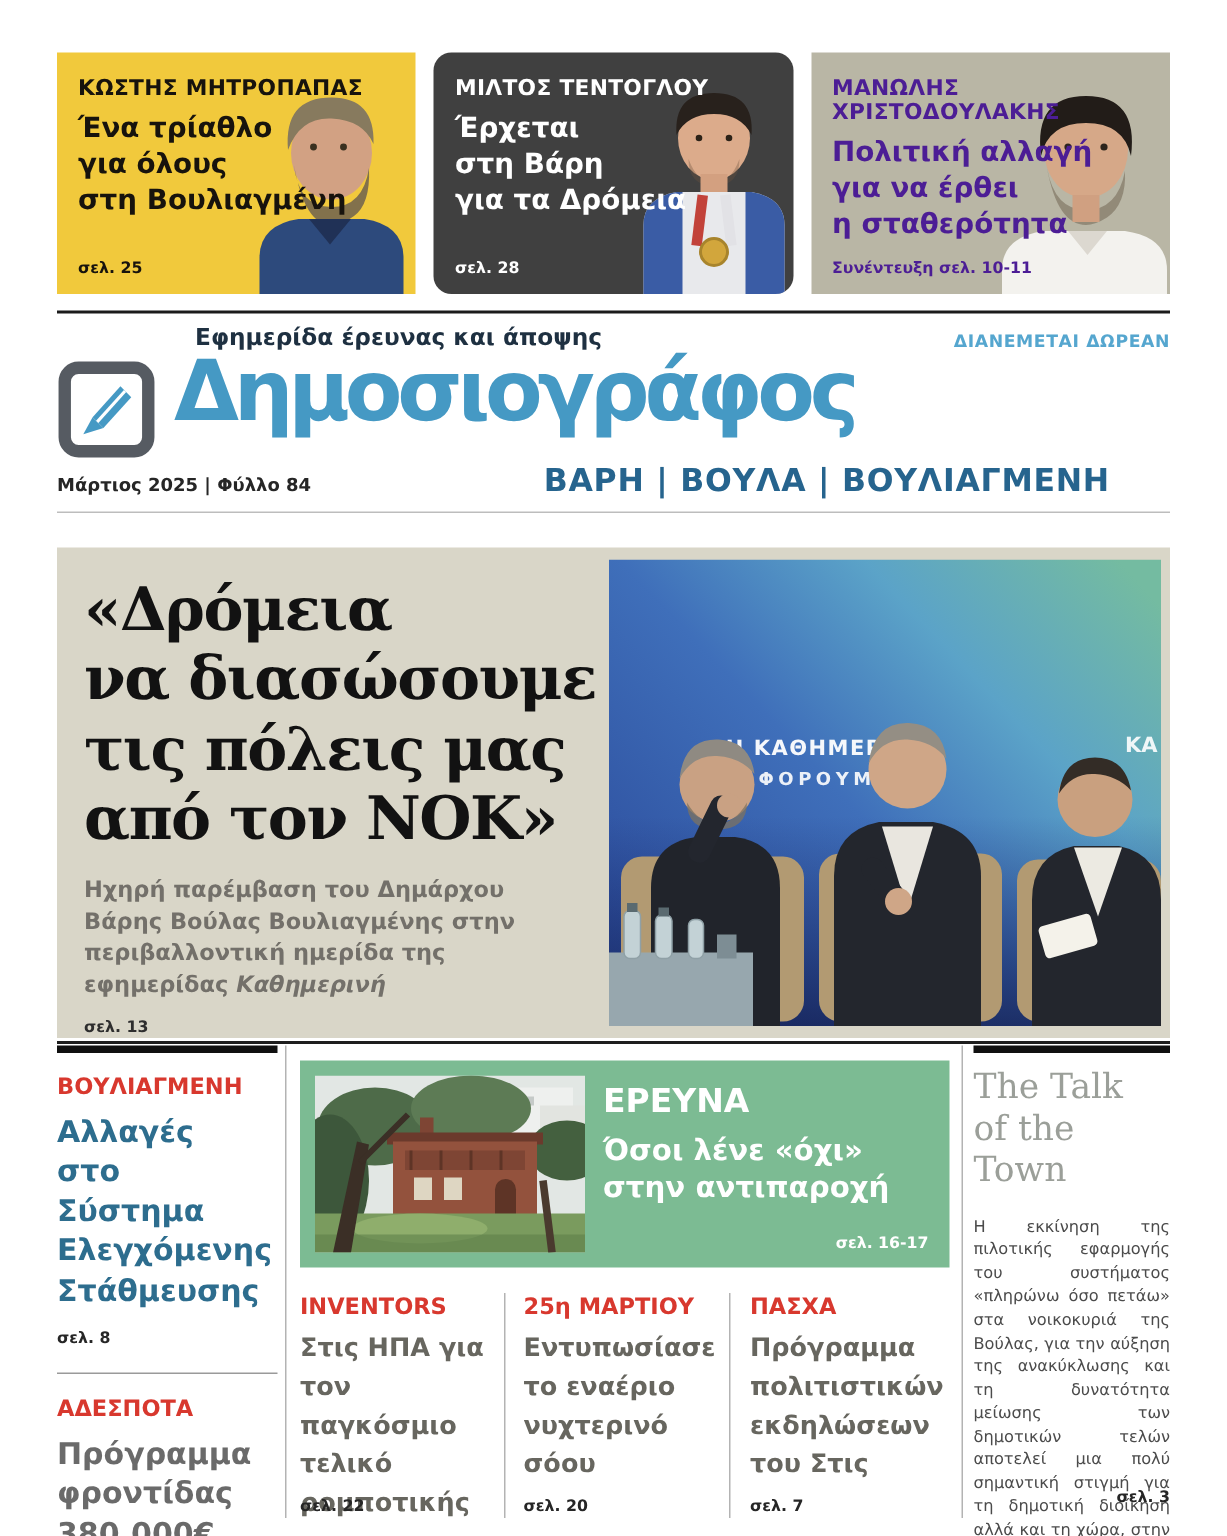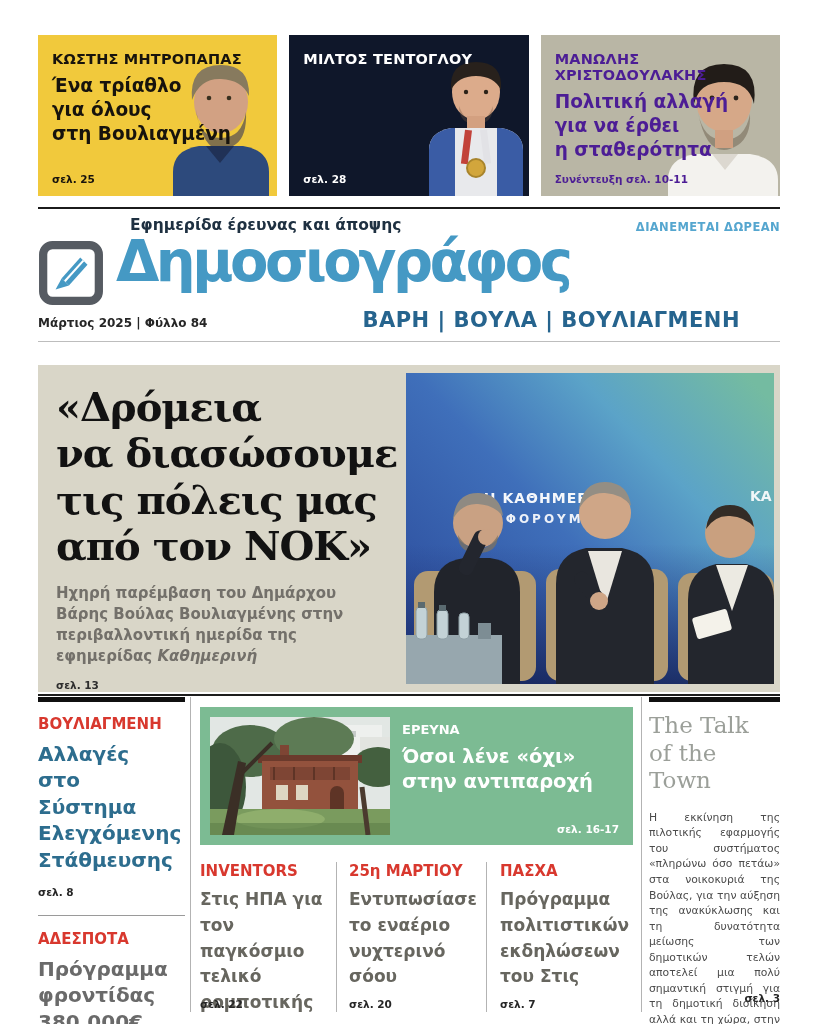--- a/index.html
+++ b/index.html
@@ -7,21 +7,21 @@
         font-family:"DejaVu Sans",sans-serif;color:#1a1a1a;}
 
   
   .teasers{position:absolute;left:38px;top:35px;width:742px;height:161px;display:flex;gap:12px;}
   .teaser{flex:1;position:relative;padding:16px 14px 12px;overflow:hidden;box-sizing:border-box;}
   .teaser .kicker{font-size:14.5px;font-weight:bold;letter-spacing:.2px;position:relative;z-index:2;}
   .teaser .hl{font-size:18.5px;font-weight:bold;line-height:1.3;margin-top:7px;position:relative;z-index:2;}
   .teaser .pref{position:absolute;left:14px;bottom:11px;font-size:10.5px;font-weight:bold;z-index:2;}
   .teaser svg{position:absolute;bottom:0;z-index:1;}
   .t-yellow{background:#f1c93c;color:#17130d;}
-  .t-red{background:#0f172a;color:#ffffff;}
+  .t-red{background:#404040;color:#ffffff;border-radius:12px;}
   .t-beige{background:#b9b6a5;color:#4c1d95;}
 
   
   .masthead{position:absolute;left:38px;top:207px;width:742px;}
   .mast-top{border-top:2px solid #1b1b1b;padding-top:7px;display:flex;justify-content:space-between;align-items:flex-start;}
   .tagline{margin-left:92px;font-size:15.5px;font-weight:bold;color:#1e3041;}
   .dist{font-size:11.5px;font-weight:bold;color:#55a6cf;letter-spacing:.4px;padding-top:4px;}
   .logo-row{display:flex;align-items:flex-start;}
   .logo-icon{width:66px;height:66px;margin-top:6px;flex:0 0 auto;}
   .logo-text{font-size:56px;font-weight:bold;color:#4599c4;letter-spacing:-3.5px;line-height:1.0;margin-left:12px;white-space:nowrap;}
@@ -55,21 +55,21 @@
   .hl-blue{margin-top:8px;font-size:20px;font-weight:bold;color:#2d6d8e;line-height:1.32;}
   .hl-gray{margin-top:8px;font-size:20px;font-weight:bold;color:#6a6a6a;line-height:1.32;}
   .colA .pref,.mini .pref,.talk-pref,.gb-pref{font-size:10.5px;font-weight:bold;color:#262626;}
   .colA .pref{margin-top:13px;}
   .colA .divider{height:1px;background:#9a9a9a;margin:17px 0 14px;}
 
   .mid{width:433px;display:flex;flex-direction:column;}
   .greenbox{margin-top:10px;height:138px;background:#7cbb93;position:relative;}
   .gb-photo{position:absolute;left:10px;top:10px;width:180px;height:118px;}
   .gb-text{position:absolute;left:202px;top:15px;color:#fff;}
-  .gb-kicker{font-size:13px;font-weight:bold;}
+  .gb-kicker{font-size:22px;font-weight:bold;}
   .gb-hl{font-size:19.5px;font-weight:bold;line-height:1.3;margin-top:7px;}
   .gb-pref{position:absolute;right:14px;bottom:10px;color:#fff !important;}
   .minirow{display:flex;margin-top:17px;height:150px;}
   .mini{position:relative;}
   .mini1{width:130px;} .mini2{width:125px;} .mini3{flex:1;}
   .mrv1{margin-left:6px;margin-right:12px;}
   .mrv2{margin-left:12px;margin-right:13px;}
   .mini .hl{margin-top:7px;font-size:17px;font-weight:bold;color:#67665f;line-height:1.52;}
   .mini .pref{position:absolute;left:0;bottom:2px;}
 
@@ -99,20 +99,25 @@
         <path d="M37 72 q3 28 25 28 q21 0 25 -26 q1 24 -10 32 q-8 6 -15 6 q-18 0 -25 -40 z" fill="#75674e" opacity="0.9"></path>
         <circle cx="50" cy="60" r="2.3" fill="#39301f"></circle>
           <circle cx="70" cy="60" r="2.3" fill="#39301f"></circle>
         <path d="M14 158 l0 -24 q0 -22 26 -26 l44 0 q26 4 26 26 l0 24 z" fill="#2d4a7c"></path>
         <path d="M47 108 l28 0 -14 17 z" fill="#203156"></path>
       </svg>
     </div>
 
     <div class="teaser t-red">
       <div class="kicker">ΜΙΛΤΟΣ ΤΕΝΤΟΓΛΟΥ</div>
+      <div class="hl">
+        <div>Έρχεται</div>
+        <div>στη Βάρη</div>
+        <div>για τα Δρόμεια</div>
+      </div>
       <div class="pref">σελ. 28</div>
       <svg style="right:0;" width="106" height="160" viewBox="0 0 106 160">
         <ellipse cx="53" cy="56" rx="24" ry="28" fill="#dcab8b"></ellipse>
         <path d="M28 54 q-2 -28 25 -28 q27 0 25 28 q-7 -14 -25 -14 q-18 0 -25 14 z" fill="#28211c"></path>
         <path d="M36 70 q6 16 17 16 q11 0 17 -16 q0 18 -17 18 q-17 0 -17 -18z" fill="#6e543e" opacity="0.35"></path>
         <circle cx="43" cy="56" r="2.2" fill="#2c2218"></circle>
           <circle cx="63" cy="56" r="2.2" fill="#2c2218"></circle>
         <rect x="44" y="80" width="18" height="16" fill="#d3a080"></rect>
         <path d="M6 160 l0 -46 q0 -18 22 -22 l50 0 q22 4 22 22 l0 46 z" fill="#e8e9ec"></path>
         <path d="M6 160 l0 -46 q0 -18 22 -22 l4 0 0 68 z" fill="#3a5ca5"></path>

